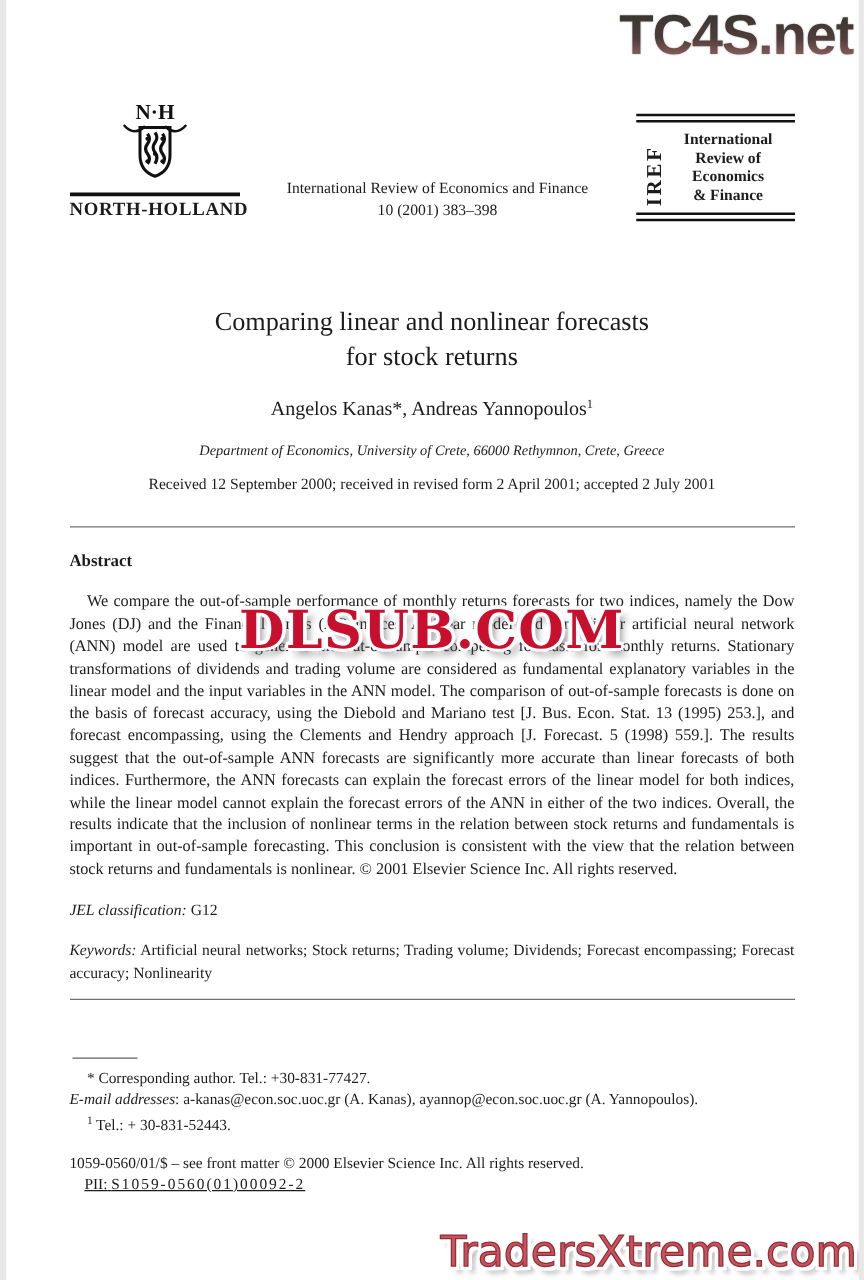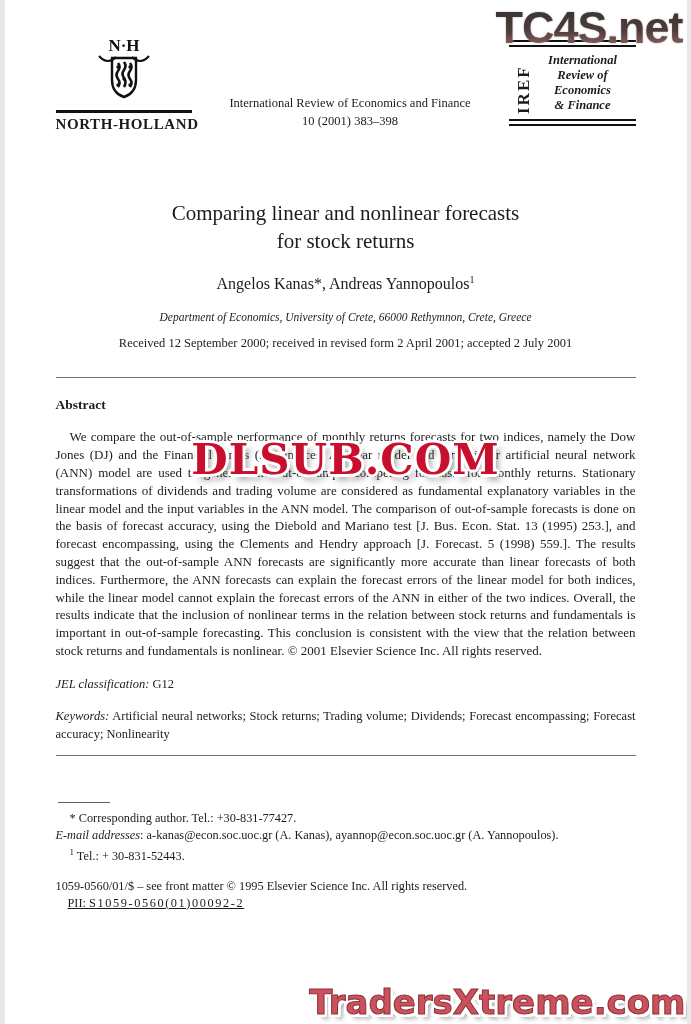--- a/index.html
+++ b/index.html
@@ -24,49 +24,49 @@
     font-family:"DejaVu Serif", serif; font-weight:bold;
     font-size:42px; letter-spacing:1px; white-space:nowrap;
     color:#c8102e;
     text-shadow:
       -2px -2px 0 #fff, 2px -2px 0 #fff, -2px 2px 0 #fff, 2px 2px 0 #fff,
       -3px 0 0 #fff, 3px 0 0 #fff, 0 -3px 0 #fff, 0 3px 0 #fff,
       5px 6px 6px rgba(90,90,90,.55);
   }
   .wm-traders {
     position:absolute; right:1px; bottom:2px; z-index:5;
-    font-family:"DejaVu Sans", sans-serif; font-weight:bold;
+    font-family:"DejaVu Sans", sans-serif; font-weight:normal;
     font-size:34px; letter-spacing:0px; white-space:nowrap;
     color:#c9525c; -webkit-text-stroke:1px #8c2f38;
     text-shadow:
       -3px -3px 0 #fff, 3px -3px 0 #fff, -3px 3px 0 #fff, 3px 3px 0 #fff,
       -3px 0 0 #fff, 3px 0 0 #fff, 0 -3px 0 #fff, 0 3px 0 #fff,
       5px 5px 4px rgba(120,120,120,.6);
     margin-left: 48px;
   }
 
   
-  .header { display:flex; align-items:flex-start; margin:36px auto 0; width:580px; }
+  .header { display:flex; align-items:flex-end; margin:80px auto 0; width:580px; }
   .nh-logo { width:136px; flex:0 0 auto; text-align:center; }
   .nh-crest { display:block; margin:0 auto; }
   .nh-rule { border-top:3px solid #111; margin-top:2px; }
   .nh-name {
     font-weight:bold; font-size:15px; letter-spacing:.6px;
     margin-top:3px; white-space:nowrap;
   }
   .journal-ref { flex:1 1 auto; text-align:center; font-size:12.5px; line-height:18px; margin-top:58px; }
   .iref-logo { width:127px; flex:0 0 auto; margin-top:4px; }
   .iref-rule { height:3px; border-top:2px solid #111; border-bottom:2px solid #111; }
   .iref-body { display:flex; align-items:center; padding:5px 2px 5px 6px; }
   .iref-vert {
     writing-mode:vertical-rl; transform:rotate(180deg);
     font-weight:bold; font-size:17px; letter-spacing:2px; line-height:1;
     height:62px;
   }
-  .iref-lines { flex:1; text-align:center; font-weight:bold; font-size:12.5px; line-height:15px;font-style:italic; }
+  .iref-lines { flex:1; text-align:center; font-weight:bold; font-size:12.5px; line-height:15px; }
 
   
   .title { font-size:21px; font-weight:normal; text-align:center; line-height:28px; margin:66px 0 0; }
   .authors { font-size:16px; text-align:center; margin-top:19px; }
   .authors sup { font-size:10px; }
   .affiliation { font-style:italic; font-size:11.5px; text-align:center; margin-top:18px; }
   .received { font-size:12.5px; text-align:center; margin-top:13px; }
 
   .rule-full { border:none; border-top:1px solid #707070; margin:26px 0 0; }
 
@@ -176,21 +176,21 @@
         <span>Corresponding author. Tel.: +30-831-77427.</span>
       </p>
       <p class="fn">
         <span class="label-it">E-mail addresses</span><span>: a-kanas@econ.soc.uoc.gr (A. Kanas), ayannop@econ.soc.uoc.gr (A. Yannopoulos).</span>
       </p>
       <p class="fn indent">
         <sup>1</sup>
         <span>Tel.: + 30-831-52443.</span>
       </p>
 
-      <p class="imprint">1059-0560/01/$ – see front matter © 1995 Elsevier Science Inc. All rights reserved.</p>
+      <p class="imprint">1059-0560/01/$ – see front matter © 2000 Elsevier Science Inc. All rights reserved.</p>
       <p class="pii">
         <span>PII:</span>
         <span class="pii-num">S1059-0560(01)00092-2</span>
       </p>
     </footer>
   </main>
 
   <div class="wm-traders">TradersXtreme.com</div>
 
 </div>

